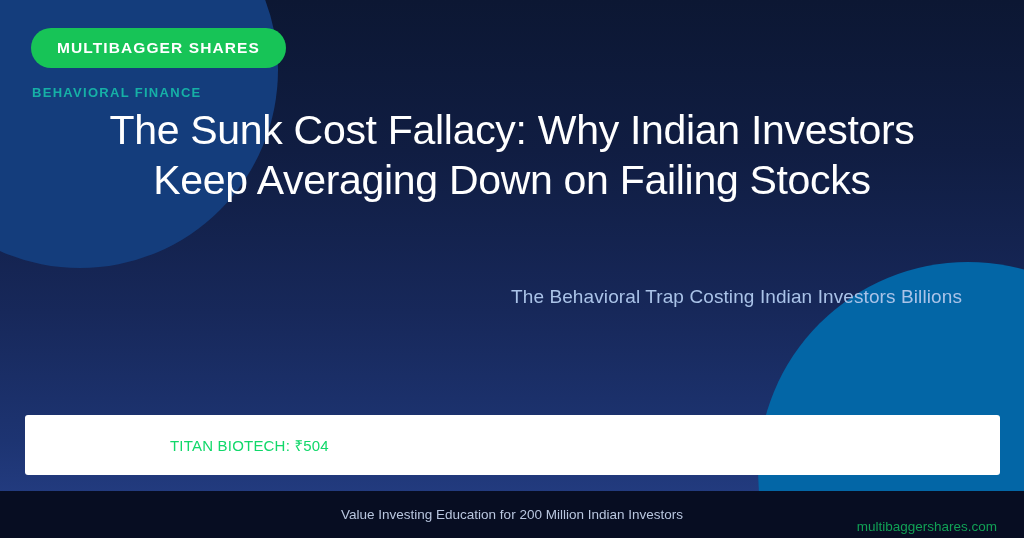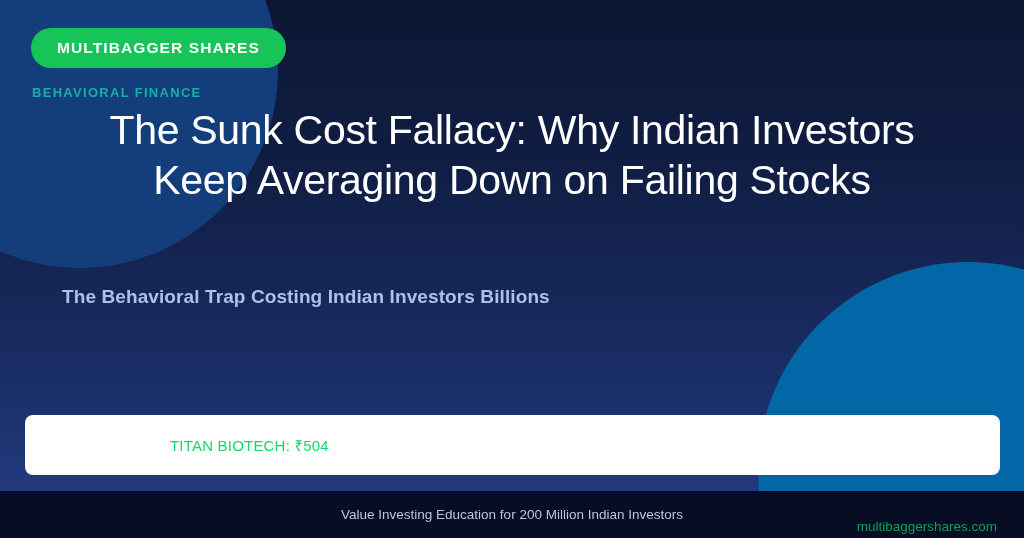--- a/index.html
+++ b/index.html
@@ -65,32 +65,32 @@
     color:#ffffff;
     font-size:41px;
     font-weight:normal;
     line-height:50px;
     letter-spacing:-0.3px;
   }
   .subhead {
     position:absolute;
     left:62px; top:286px;
     width:900px;
-    text-align:left;
+    text-align:right;
     color:#aac3e8;
     font-size:19px;
-    font-weight:bold;
+    font-weight:normal;
     letter-spacing:0.1px;
   }
   .ticker-bar {
     position:absolute;
     left:25px; top:415px;
     width:975px; height:60px;
     background:#ffffff;
-    border-radius:8px;
+    border-radius:3px;
     display:flex;
     align-items:center;
   }
   .ticker-item {
     color:#11d86a;
     font-size:15px;
     font-weight:normal;
     letter-spacing:0.2px;
     white-space:nowrap;
     padding-left:145px;

